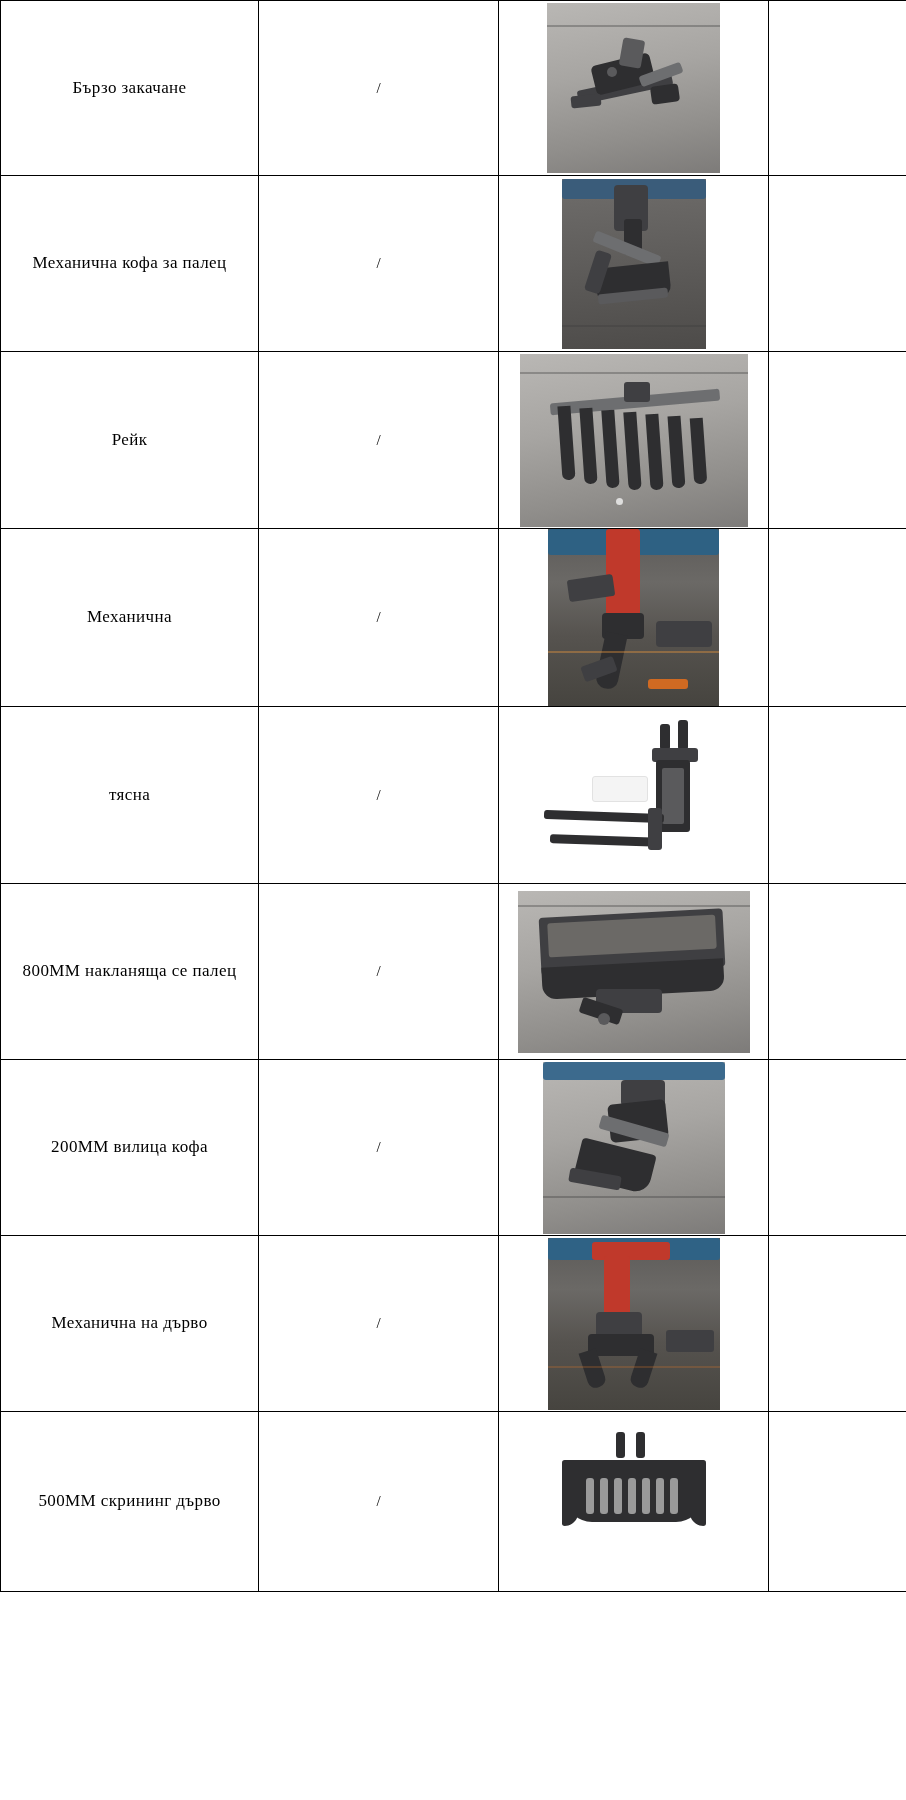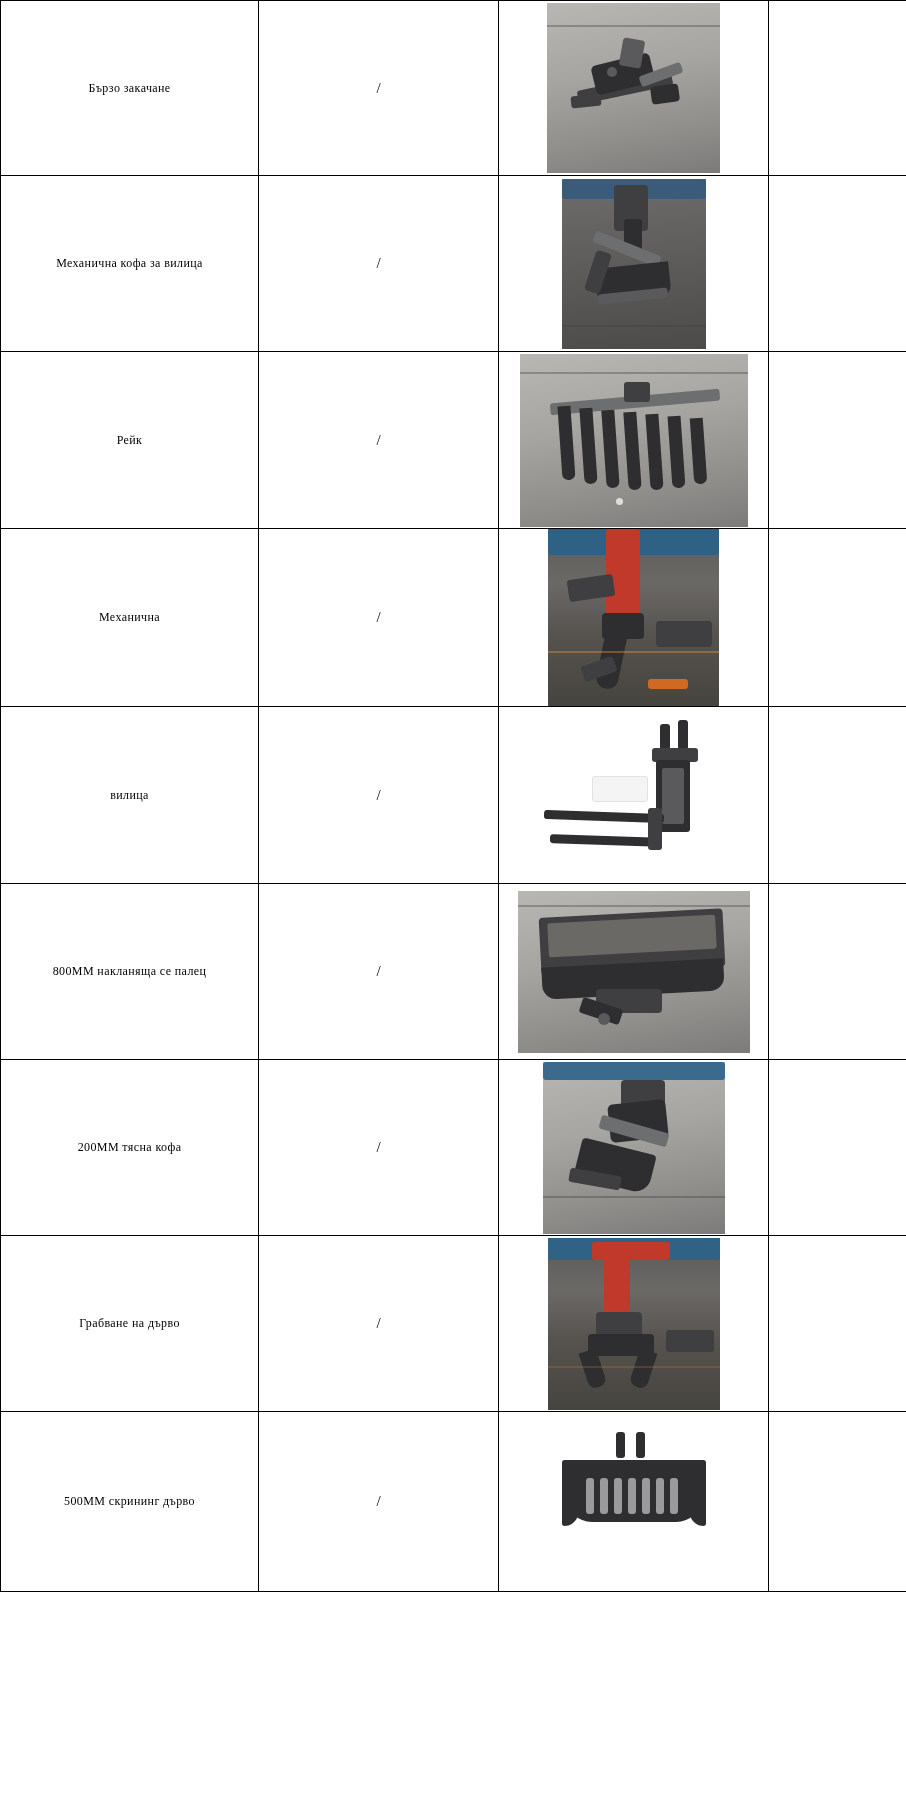--- a/index.html
+++ b/index.html
@@ -35,21 +35,21 @@
   table.spec-table col.c-img   { width: 270px; }
   table.spec-table col.c-price { width: 292px; }
 
   table.spec-table td {
     border: 1px solid #000000;
     padding: 0;
     vertical-align: middle;
     text-align: center;
   }
   td.name-cell {
-    font-size: 12px;
+    font-size: 17px;
     letter-spacing: 0.4px;
     line-height: 1.35;
     padding: 4px 10px;
   }
   td.qty-cell {
     font-size: 15px;
     color: #000;
   }
   td.img-cell {
     padding: 0;
@@ -135,21 +135,21 @@
               <div class="blob" style="left:104px;top:82px;width:28px;height:18px;transform:rotate(-8deg);border-radius:4px;"></div>
               <div class="blob mid" style="left:24px;top:92px;width:30px;height:12px;transform:rotate(-6deg);"></div>
               <div class="blob round light" style="left:60px;top:64px;width:10px;height:10px;"></div>
             </div>
           </div>
         </td>
         <td class="price-cell"></td>
       </tr>
 
       <tr style="height:176px">
-        <td class="name-cell">Механична кофа за вилица</td>
+        <td class="name-cell">Механична кофа за палец</td>
         <td class="qty-cell">/</td>
         <td class="img-cell">
           <div class="photo-wrap">
             <div class="photo" style="width:144px;height:170px;">
               <div class="ph-floor dark"></div>
               <div class="blob blue" style="left:0;top:0;width:144px;height:20px;background:#3a5c7a;"></div>
               <div class="blob mid" style="left:52px;top:6px;width:34px;height:46px;border-radius:4px;"></div>
               <div class="blob" style="left:62px;top:40px;width:18px;height:36px;"></div>
               <div class="blob steel" style="left:30px;top:64px;width:70px;height:12px;transform:rotate(22deg);"></div>
               <div class="blob" style="left:34px;top:86px;width:74px;height:34px;border-radius:0 0 10px 10px;transform:rotate(-6deg);"></div>
@@ -202,21 +202,21 @@
               <div class="blob orange" style="left:100px;top:150px;width:40px;height:10px;"></div>
               <div class="blob mid" style="left:108px;top:92px;width:56px;height:26px;border-radius:4px;"></div>
               <div class="ph-seam" style="left:0;right:0;top:122px;background:rgba(255,160,60,.35);"></div>
             </div>
           </div>
         </td>
         <td class="price-cell"></td>
       </tr>
 
       <tr style="height:177px">
-        <td class="name-cell">вилица</td>
+        <td class="name-cell">тясна</td>
         <td class="qty-cell">/</td>
         <td class="img-cell">
           <div class="photo-wrap">
             <div class="photo" style="width:228px;height:158px;background:#ffffff;">
               <div class="ph-floor white"></div>
               <div class="blob" style="left:140px;top:8px;width:10px;height:26px;"></div>
               <div class="blob" style="left:158px;top:4px;width:10px;height:30px;"></div>
               <div class="blob mid" style="left:132px;top:32px;width:46px;height:14px;border-radius:3px;"></div>
               <div class="blob" style="left:136px;top:44px;width:34px;height:72px;border-radius:3px;"></div>
               <div class="blob light" style="left:142px;top:52px;width:22px;height:56px;border-radius:2px;"></div>
@@ -244,41 +244,41 @@
               <div class="blob" style="left:62px;top:112px;width:42px;height:16px;transform:rotate(18deg);"></div>
               <div class="blob round light" style="left:80px;top:122px;width:12px;height:12px;"></div>
               <div class="ph-seam" style="left:0;right:0;top:14px;"></div>
             </div>
           </div>
         </td>
         <td class="price-cell">1</td>
       </tr>
 
       <tr style="height:176px">
-        <td class="name-cell">200MM тясна кофа</td>
+        <td class="name-cell">200MM вилица кофа</td>
         <td class="qty-cell">/</td>
         <td class="img-cell">
           <div class="photo-wrap">
             <div class="photo" style="width:182px;height:172px;">
               <div class="ph-floor"></div>
               <div class="blob blue" style="left:0;top:0;width:182px;height:18px;background:#3c6a8d;"></div>
               <div class="blob mid" style="left:78px;top:18px;width:44px;height:26px;border-radius:4px;"></div>
               <div class="blob" style="left:66px;top:40px;width:58px;height:38px;border-radius:5px;transform:rotate(-6deg);"></div>
               <div class="blob steel" style="left:56px;top:62px;width:70px;height:14px;transform:rotate(16deg);"></div>
               <div class="blob" style="left:34px;top:84px;width:76px;height:40px;border-radius:4px 4px 16px 4px;transform:rotate(14deg);"></div>
               <div class="blob mid" style="left:26px;top:110px;width:52px;height:14px;transform:rotate(10deg);"></div>
               <div class="ph-seam" style="left:0;right:0;top:134px;"></div>
             </div>
           </div>
         </td>
         <td class="price-cell"></td>
       </tr>
 
       <tr style="height:176px">
-        <td class="name-cell">Грабване на дърво</td>
+        <td class="name-cell">Механична на дърво</td>
         <td class="qty-cell">/</td>
         <td class="img-cell">
           <div class="photo-wrap">
             <div class="photo" style="width:172px;height:172px;">
               <div class="ph-floor shop"></div>
               <div class="blob blue" style="left:0;top:0;width:172px;height:22px;background:#2f6285;"></div>
               <div class="blob red" style="left:44px;top:4px;width:78px;height:18px;"></div>
               <div class="blob red" style="left:56px;top:18px;width:26px;height:62px;"></div>
               <div class="blob mid" style="left:48px;top:74px;width:46px;height:28px;border-radius:4px;"></div>
               <div class="blob" style="left:40px;top:96px;width:66px;height:22px;border-radius:4px;"></div>

